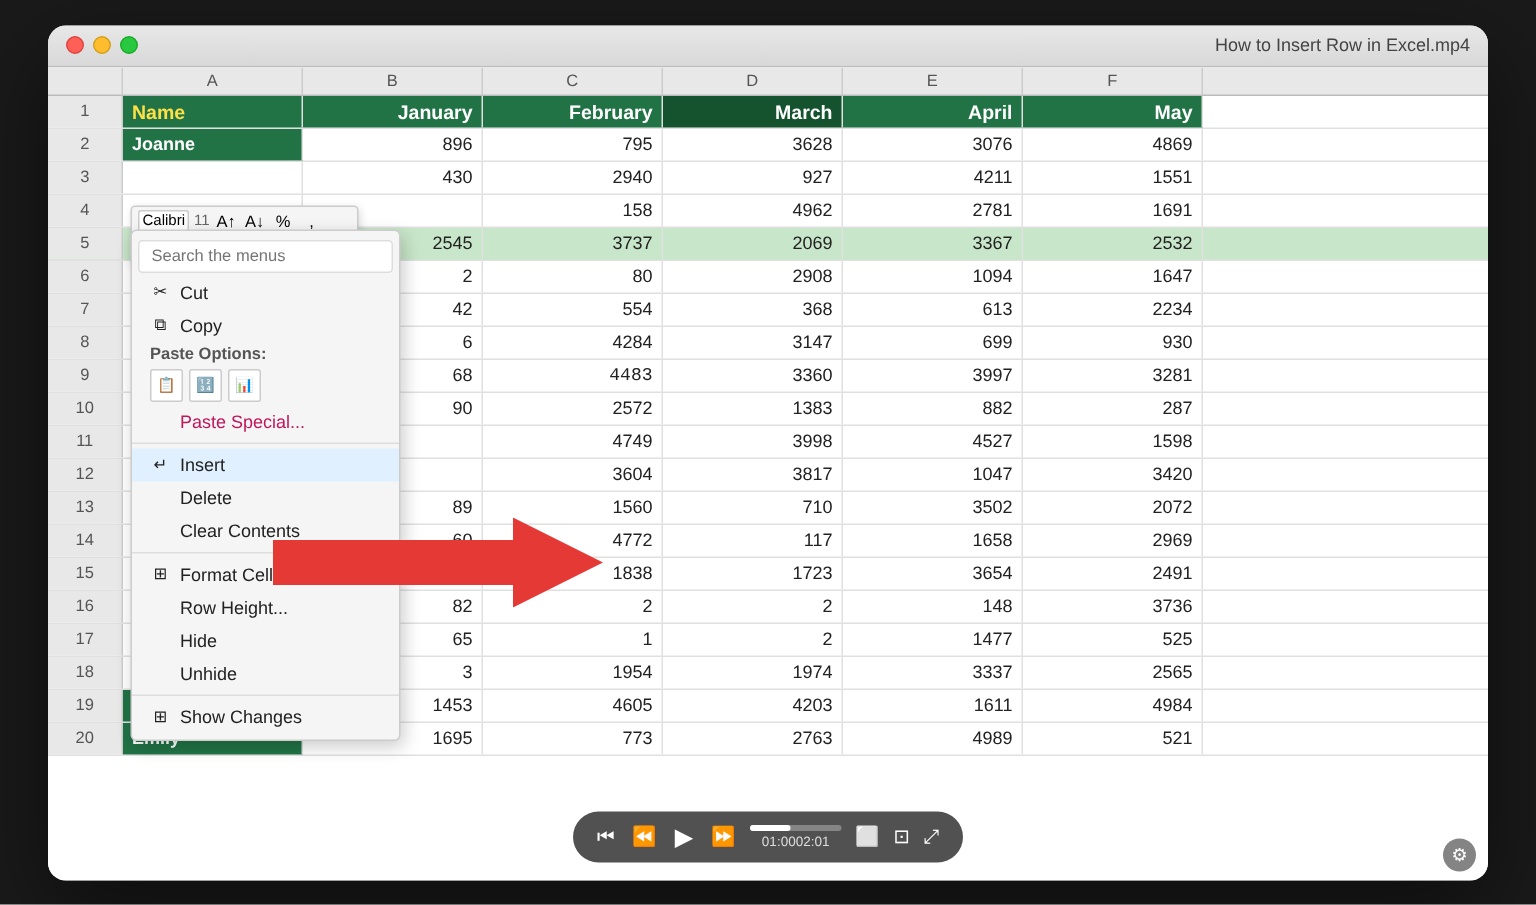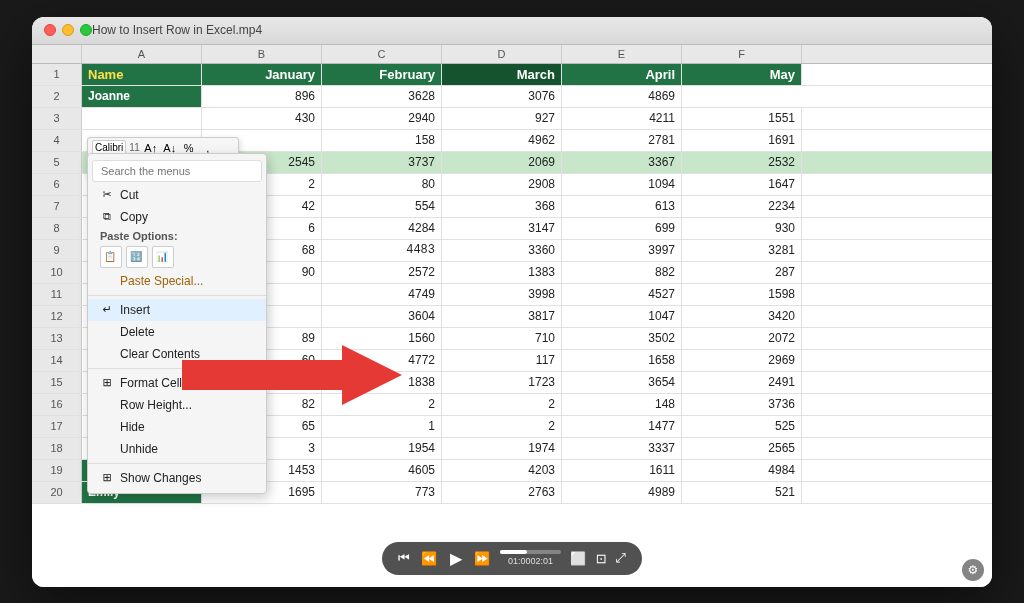--- a/index.html
+++ b/index.html
@@ -39,23 +39,24 @@
     .traffic-light {
       width: 12px;
       height: 12px;
       border-radius: 50%;
     }
     .tl-red { background: #ff5f57; border: 1px solid #e0443e; }
     .tl-yellow { background: #febc2e; border: 1px solid #d4a017; }
     .tl-green { background: #28c840; border: 1px solid #1aab29; }
     .titlebar-title {
       flex: 1;
-      text-align: left;
+      text-align: right;
       font-size: 12px;
       color: #444;
+      margin-left: 24px;
     }
     .spreadsheet-container {
       flex: 1;
       display: flex;
       flex-direction: column;
       background: #fff;
       overflow: hidden;
       position: relative;
     }
     .col-headers {
@@ -124,21 +125,21 @@
     }
     .cm-item {
       padding: 4px 12px;
       font-size: 12px;
       color: #222;
       cursor: default;
       display: flex;
       align-items: center;
       gap: 6px;
     }
-    .cm-item.disabled { color: #a16207; }
+    .cm-item.disabled { color: #be185d; }
     .cm-item.active { background: #e0f0ff; }
     .cm-separator {
       height: 1px;
       background: #ddd;
       margin: 3px 0;
     }
     .cm-icon { font-size: 11px; width: 14px; text-align: center; }
     .cm-label { font-size: 12px; }
     .paste-options-label {
       padding: 2px 12px;
@@ -304,20 +305,21 @@
           <div class="cell green-cell" style="background: rgb(33, 115, 70); color: rgb(255, 255, 255); font-weight: bold; font-size: 13px; justify-content: flex-end;">January</div>
           <div class="cell green-cell" style="background: rgb(33, 115, 70); color: rgb(255, 255, 255); font-weight: bold; font-size: 13px; justify-content: flex-end;">February</div>
           <div class="cell green-cell" style="background: #14532d; color: rgb(255, 255, 255); font-weight: bold; font-size: 13px; justify-content: flex-end;">March</div>
           <div class="cell green-cell" style="background: rgb(33, 115, 70); color: rgb(255, 255, 255); font-weight: bold; font-size: 13px; justify-content: flex-end;">April</div>
           <div class="cell green-cell" style="background: rgb(33, 115, 70); color: rgb(255, 255, 255); font-weight: bold; font-size: 13px; justify-content: flex-end;">May</div>
         </div>
         <div class="row">
           <div class="cell row-num">2</div>
           <div class="cell green-cell" style="background: rgb(33, 115, 70); color: rgb(255, 255, 255); font-weight: bold; justify-content: flex-start;">Joanne</div>
           <div class="cell" style="justify-content: flex-end;">896</div>
+          <div class="cell" style="justify-content: flex-end;">795</div>
           <div class="cell" style="justify-content: flex-end;">3628</div>
           <div class="cell" style="justify-content: flex-end;">3076</div>
           <div class="cell" style="justify-content: flex-end;">4869</div>
         </div>
         <div class="row">
           <div class="cell row-num">3</div>
           <div class="cell" style="justify-content: flex-start;"></div>
           <div class="cell" style="justify-content: flex-end;">430</div>
           <div class="cell" style="justify-content: flex-end; text-align: right;">2940</div>
           <div class="cell" style="justify-content: flex-end;">927</div>

